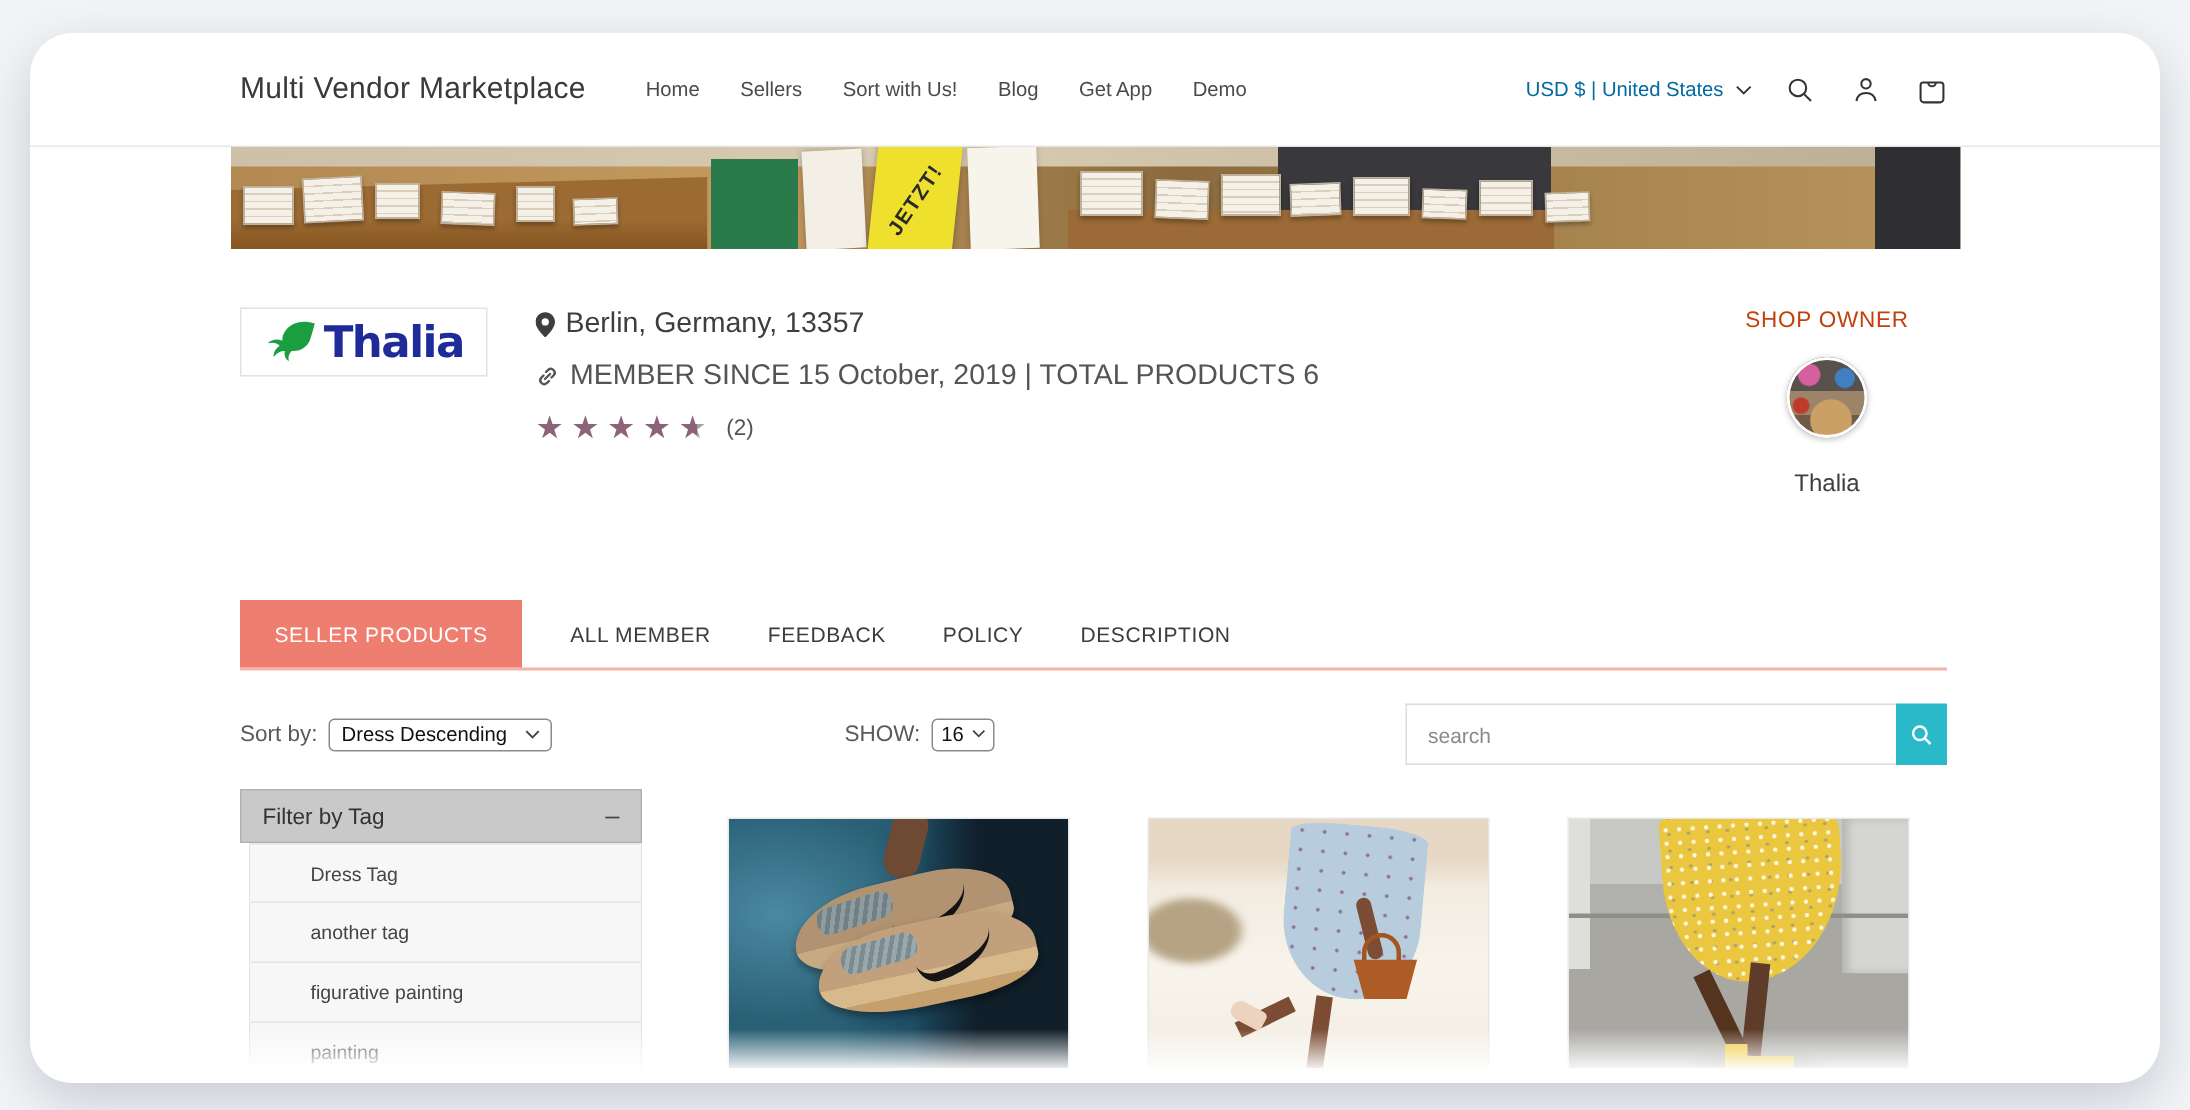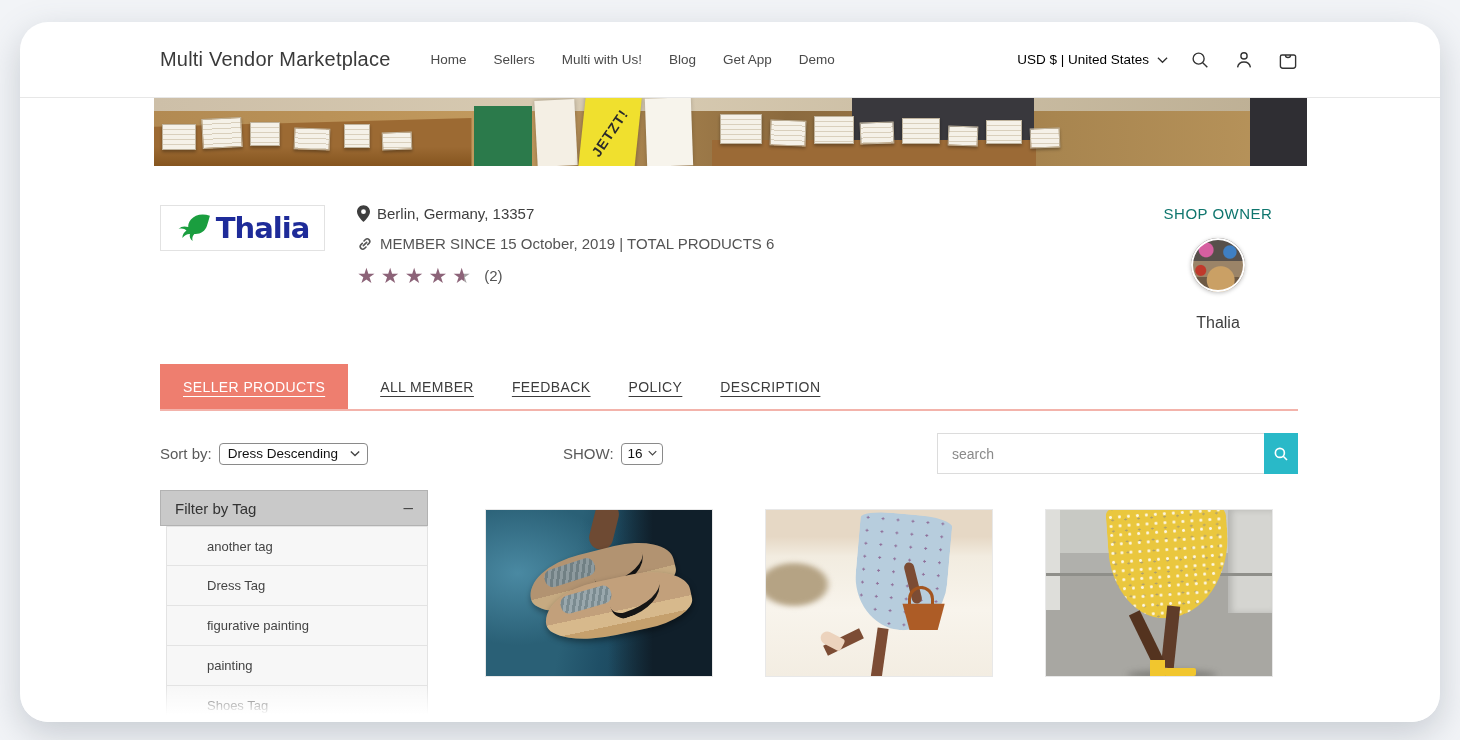--- a/index.html
+++ b/index.html
@@ -9,21 +9,21 @@
   .card { position:relative; margin:22px 20px 18px; height:700px; background:#fff;
     border-radius:28px; overflow:hidden; box-shadow:0 12px 35px rgba(90,100,115,.28); }
 
   
   .header { height:76px; border-bottom:1px solid #e7e7e7; display:flex; align-items:center; }
   .header-inner { width:1140px; margin:0 auto; display:flex; align-items:center; }
   .brand { font-size:20px; color:#3a3a3a; letter-spacing:.2px; cursor:pointer; white-space:nowrap; }
   .nav { display:flex; gap:27px; margin-left:40px; }
   .nav a { font-size:13.5px; color:#4a4a4a; text-decoration:none; cursor:pointer; white-space:nowrap; }
   .hdr-right { margin-left:auto; display:flex; align-items:center; gap:20px; }
-  .locale { display:flex; align-items:center; gap:8px; font-size:13.5px; color:#000000; cursor:pointer; }
+  .locale { display:flex; align-items:center; gap:8px; font-size:13.5px; color:#0369a1; cursor:pointer; }
   .icon-btn { width:24px; height:24px; display:flex; align-items:center; justify-content:center; cursor:pointer; }
   .icon-btn svg { stroke:#333; fill:none; stroke-width:1.5; }
 
   
   .banner { position:relative; margin:0 auto; width:1153px; height:68px; overflow:hidden;
     background:linear-gradient(90deg,#b28a52,#c29a5e 30%,#8b6a3e 55%,#a8854f 78%,#b9955c); }
   .bnr-top { position:absolute; top:0; left:0; right:0; height:13px;
     background:linear-gradient(90deg,#cdbfa8,#d8cbb2 40%,#bcae93); }
   .bnr-table-l { position:absolute; left:0; top:20px; width:318px; height:48px;
     background:linear-gradient(180deg,#9c6a33 0 60%,#85551f); clip-path:polygon(0 18%,100% 0,100% 100%,0 100%); }
@@ -40,46 +40,46 @@
     transform:rotate(-2deg); box-shadow:0 0 4px rgba(0,0,0,.2); }
   .bk { position:absolute; background:repeating-linear-gradient(180deg,#f5f1e8 0 4px,#d9cfbc 4px 5px);
     border:1px solid #bfb39d; box-shadow:0 2px 3px rgba(0,0,0,.3); }
 
   
   .seller-row { width:1138px; margin:39px auto 0; margin-left:140px; display:flex; }
   .seller-logo { width:165px; height:46px; border:1px solid #e2e2e2; background:#fff; display:flex;
     align-items:center; justify-content:center; gap:4px; margin-right:32px; flex:none; }
   .seller-logo .wordmark { font-family:"DejaVu Sans", sans-serif; font-weight:bold; font-size:29px; color:#1e2b99; letter-spacing:-1px; }
   .seller-info { flex:1; }
-  .info-line { display:flex; align-items:center; gap:7px; color:#3e3e3e; font-size:15px; margin-bottom:13px; }
+  .info-line { display:flex; align-items:center; gap:7px; color:#3e3e3e; font-size:19px; margin-bottom:13px; }
   .info-line.muted { color:#545454; }
   .info-line svg { flex:none; }
   .stars-row { display:flex; align-items:center; gap:8px; }
   .stars { font-size:21px; letter-spacing:5px; line-height:1; }
   .star-full { color:#8c6378; }
   .star-half { background:linear-gradient(90deg,#8c6378 0 52%,#a5a1a3 52%);
     -webkit-background-clip:text; background-clip:text; color:transparent; }
   .rating-count { font-size:15px; color:#545454; }
   .owner-col { width:120px; margin-right:20px; text-align:center; flex:none; }
-  .owner-label { font-size:15px; color:#0f766e; letter-spacing:.5px;text-align:center; }
+  .owner-label { font-size:15px; color:#c2410c; letter-spacing:.5px;text-align:center; }
   .owner-avatar { width:54px; height:54px; border-radius:50%; margin:16px auto 0;
     box-shadow:0 1px 4px rgba(0,0,0,.25), inset 0 0 0 2px #fff; overflow:hidden;
     background:
       radial-gradient(circle at 28% 22%, #d65fa0 0 12%, transparent 14%),
       radial-gradient(circle at 72% 26%, #3f7fc2 0 11%, transparent 13%),
       radial-gradient(circle at 18% 60%, #c0392b 0 9%, transparent 11%),
       radial-gradient(circle at 55% 78%, #caa065 0 26%, transparent 28%),
       linear-gradient(180deg,#57504b 0 42%,#9b8468 42% 72%,#6e5a45 72%); }
   .owner-name { margin-top:22px; font-size:16px; color:#3e3e3e; }
 
   
   .tabs-wrap { width:1138px; margin:32px auto 0; margin-left:140px; position:relative; }
   .tabs { display:flex; align-items:stretch; border-bottom:2px solid #f3b3ab; }
-  .tab { font-size:14px; color:#3c3c3c; letter-spacing:.4px; text-decoration:underline;
-    text-underline-offset:4px; padding:15px 17px 14px; cursor:pointer; white-space:nowrap; margin-right:4px; }
+  .tab { font-size:14px; color:#3c3c3c; letter-spacing:.4px; 
+    text-underline-offset:4px; padding:15px 17px 14px; cursor:pointer; white-space:nowrap; margin-right:4px;margin-top:36px; }
   .tab.active { background:#ee7e6f; color:#fff; padding:15px 23px 14px; margin-right:15px; }
 
   
   .toolbar { width:1138px; margin:22px auto 0; margin-left:140px; display:flex; align-items:center; }
   .ctrl-label { font-size:15px; color:#5a5a5a; margin-right:7px; }
   .ui-select { display:inline-flex; align-items:center; gap:12px; border:1px solid #8a8a8a; border-radius:4px;
     background:#fff; padding:2px 7px 3px 8px; font-size:13.5px; color:#111; cursor:pointer; }
   .ui-select.small { gap:5px; padding:2px 5px 3px 6px; }
   .ui-select svg { stroke:#444; fill:none; stroke-width:1.6; }
   .show-group { margin-left:195px; display:flex; align-items:center;text-align:center; }
@@ -164,21 +164,21 @@
 <body>
 
 <div class="card">
 
   <div class="header">
     <div class="header-inner">
       <div class="brand">Multi Vendor Marketplace</div>
       <nav class="nav">
         <a>Home</a>
         <a>Sellers</a>
-        <a>Multi with Us!</a>
+        <a>Sort with Us!</a>
         <a>Blog</a>
         <a>Get App</a>
         <a>Demo</a>
       </nav>
       <div class="hdr-right">
         <div class="locale">
           <span>USD $ | United States</span>
           <svg width="11" height="8" viewBox="0 0 12 8">
               <polyline points="1,1.5 6,6.5 11,1.5" fill="none" stroke="#333" stroke-width="1.4"></polyline>
             </svg>
@@ -307,22 +307,22 @@
     </div>
   </div>
 
   <div class="main">
     <div class="filter">
       <div class="filter-head">
         <span>Filter by Tag</span>
         <span class="minus">–</span>
       </div>
       <div class="filter-items">
+        <div class="filter-item">Dress Tag</div>
         <div class="filter-item">another tag</div>
-        <div class="filter-item">Dress Tag</div>
         <div class="filter-item">figurative painting</div>
         <div class="filter-item">painting</div>
         <div class="filter-item">Shoes Tag</div>
       </div>
     </div>
 
     <div class="grid">
       <div class="tile t1">
         <div class="figure"></div>
         <div class="arm"></div>

